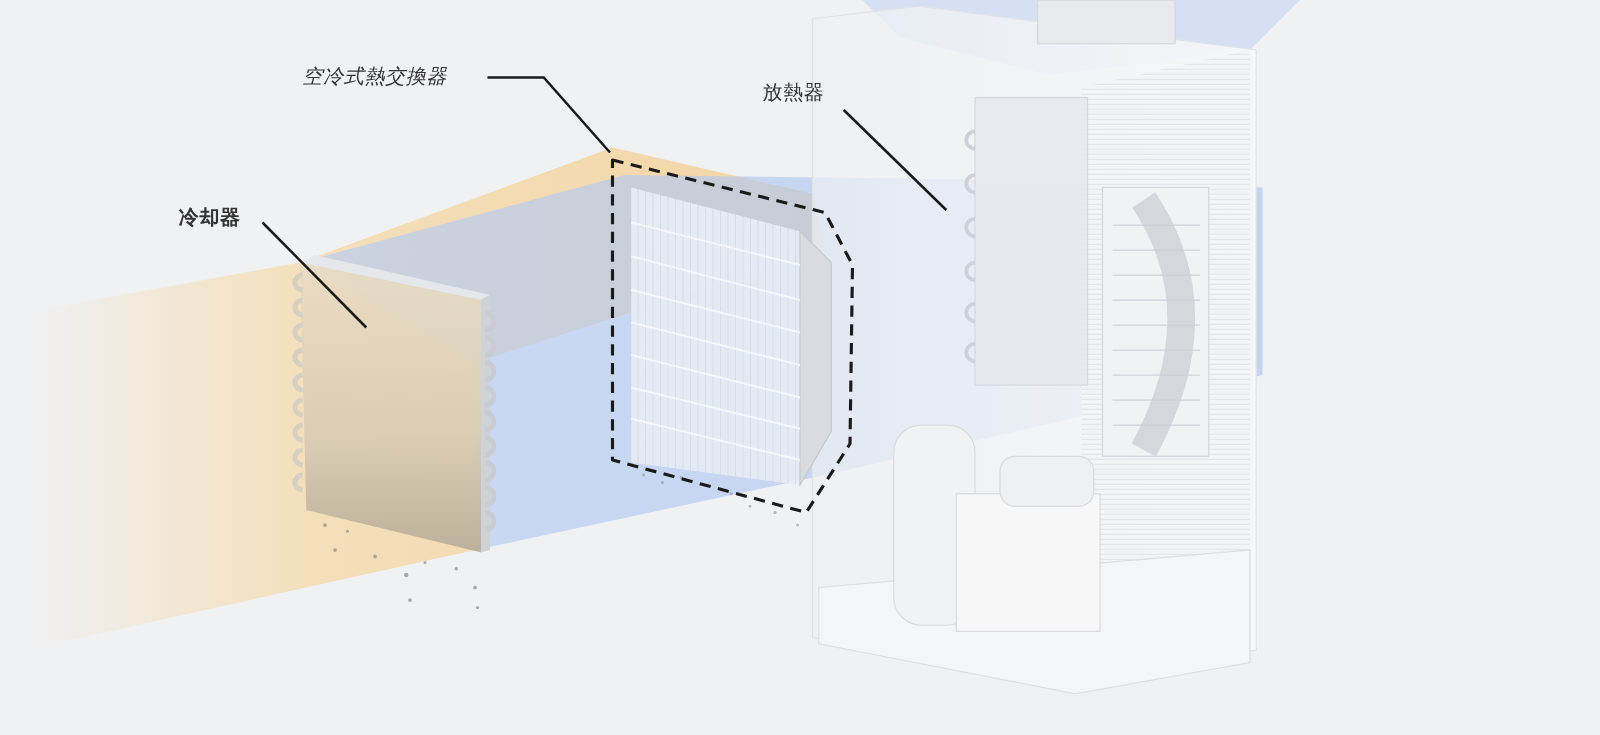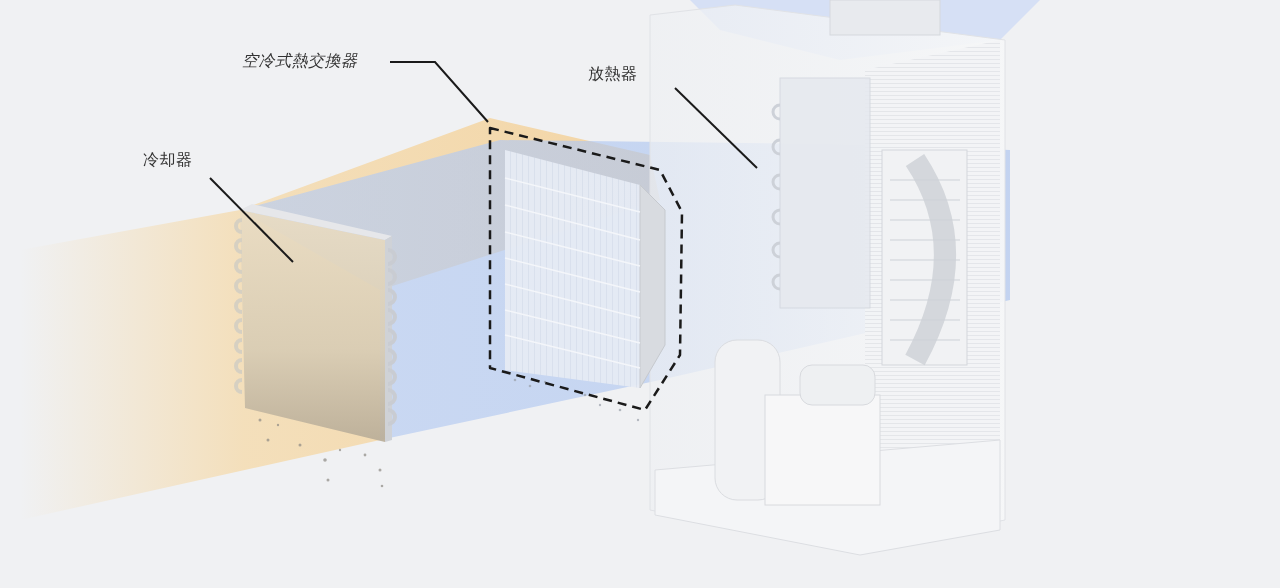--- a/index.html
+++ b/index.html
@@ -156,17 +156,17 @@
     <polygon points="490,128 660,170 682,212 680,355 645,410 490,368" fill="none" stroke="#1a1a1a" stroke-width="2.5" stroke-dasharray="9,6" stroke-linejoin="round"></polygon>
   </g>
 
   <g stroke="#1a1a1a" stroke-width="2" fill="none">
     <polyline points="210,178 293,262"></polyline>
     <polyline points="390,62 435,62 488,122"></polyline>
     <polyline points="675,88 757,168"></polyline>
   </g>
 </svg>
 
-<div class="label" style="left:143px; top:150px;">冷却器</div>
+<div class="label" style="left:143px; top:164px;font-weight:bold;">冷却器</div>
 <div class="label" style="left:242px; top:51px;font-style:italic;">空冷式熱交換器</div>
-<div class="label" style="left:588px; top:64px;font-family:Liberation Mono, monospace;">放熱器</div>
+<div class="label" style="left:610px; top:64px;font-family:Liberation Mono, monospace;">放熱器</div>
 
 </div>
 
 </body></html>

